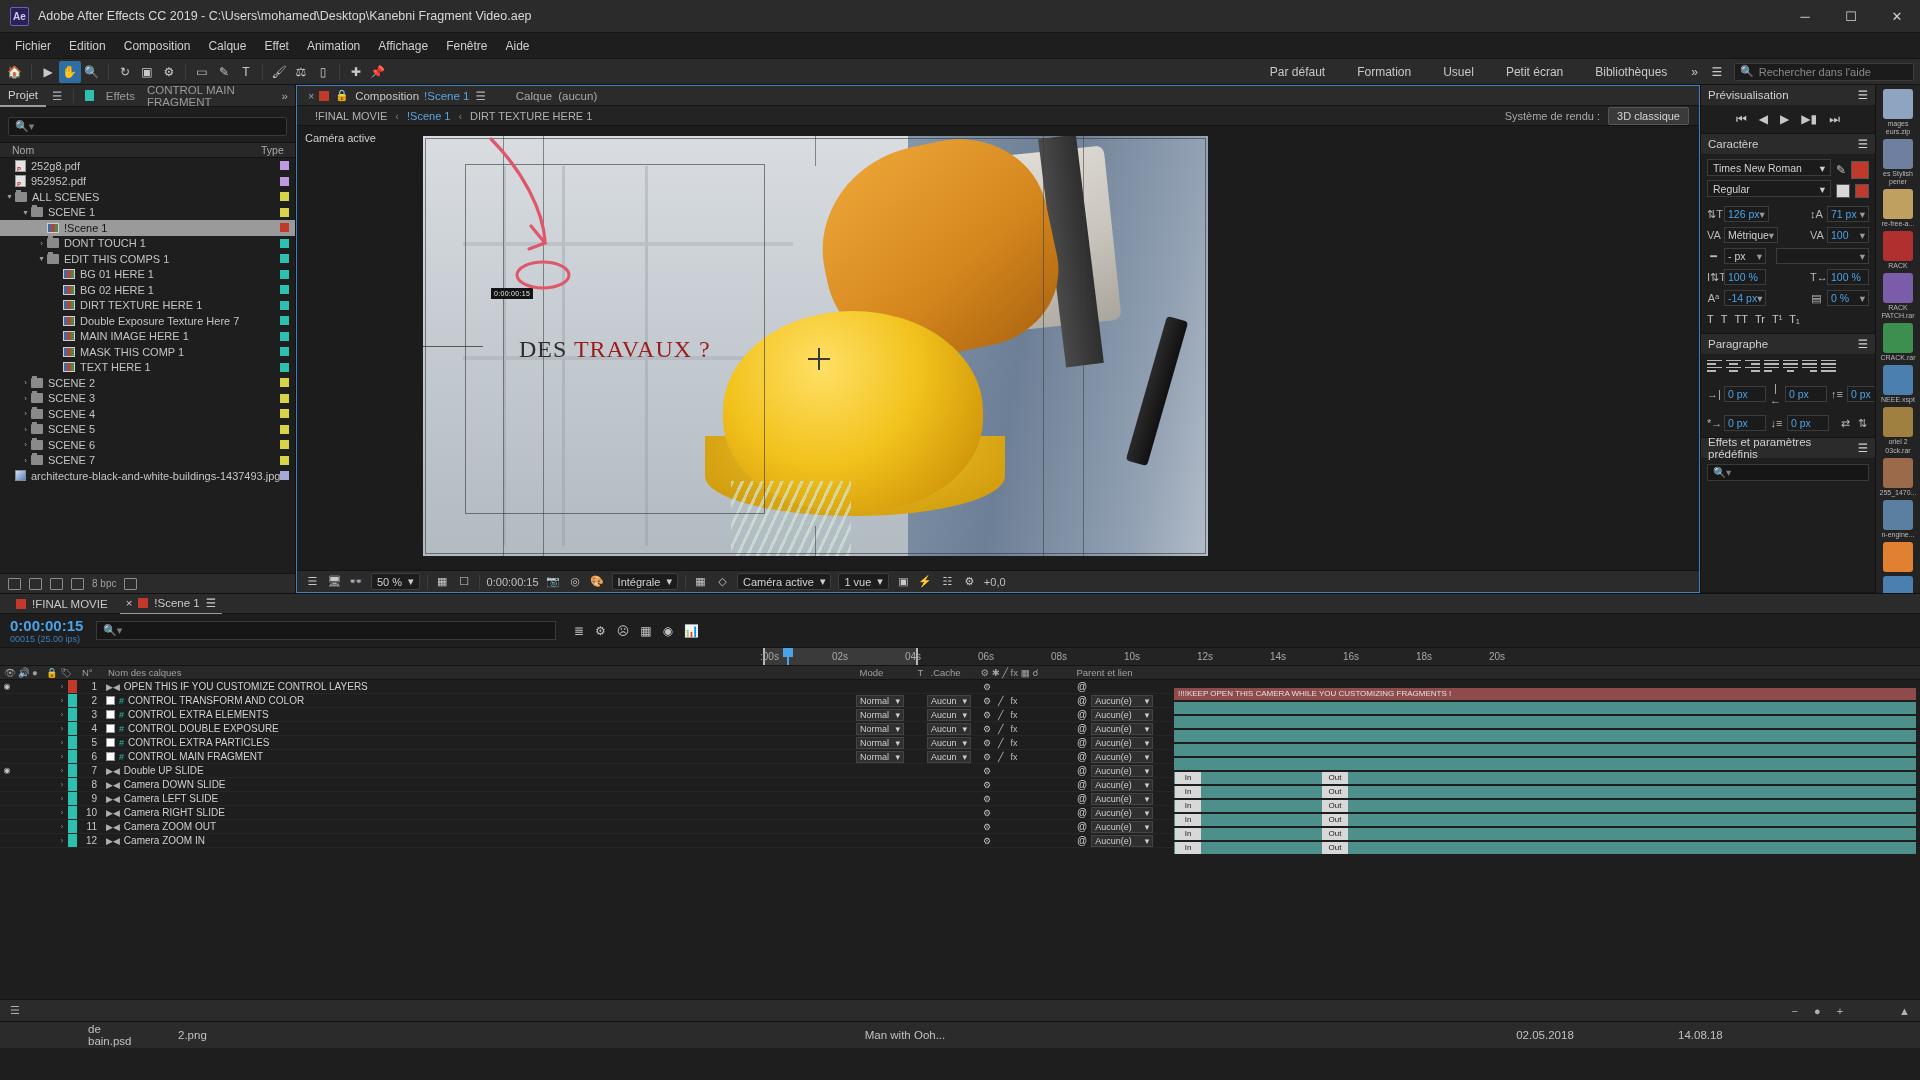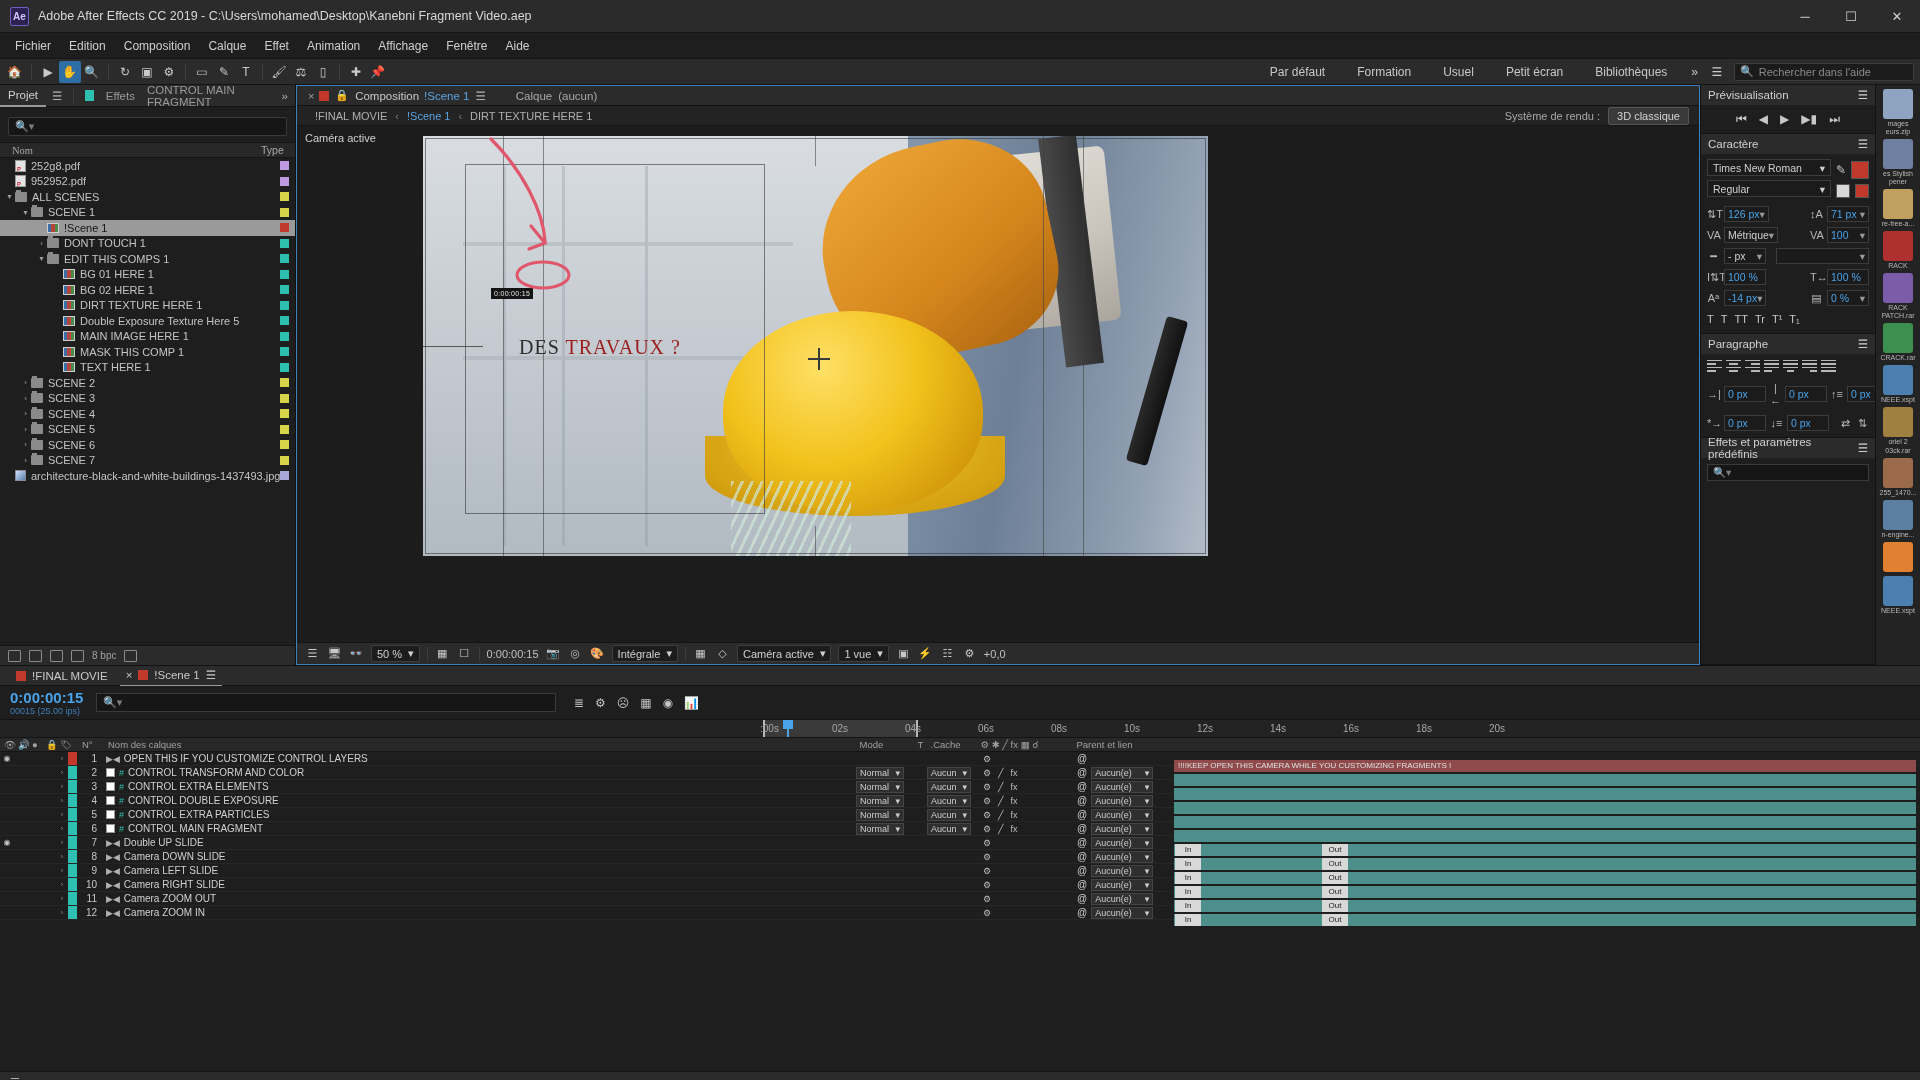--- a/index.html
+++ b/index.html
@@ -31,21 +31,21 @@
   .tool.active { background:#2f6ea5; border-radius:2px; }
   .tsep { width:1px; height:16px; background:#3e3e3e; margin:0 5px; }
   .ws-area { margin-left:auto; display:flex; align-items:center; gap:0; }
   .ws { padding:4px 16px; font-size:12px; color:#c8c8c8; }
   .ws-chev { padding:4px 8px; color:#c8c8c8; }
   .searchbox { display:flex; align-items:center; background:#1b1b1b;
     border:1px solid #3c3c3c; border-radius:2px; height:18px; width:180px;
     margin:0 6px 0 6px; padding:0 5px; color:#8a8a8a; font-size:11px; gap:5px; }
 
   
-  .main { display:flex; height:580px; }
+  .main { display:flex; height:508px; }
 
   
   .project { width:296px; background:#1e1e1e; border-right:1px solid #111;
     display:flex; flex-direction:column; }
   .ptabs { height:22px; background:#2b2b2b; display:flex; align-items:center;
     font-size:11.5px; border-bottom:1px solid #141414; }
   .ptab { padding:4px 8px; color:#d0d0d0; }
   .ptab.sel { border-bottom:2px solid #9a9a9a; }
   .hamb { padding:0 6px; color:#b0b0b0; }
   .tabsep { width:1px; height:14px; background:#3c3c3c; margin:0 5px; }
@@ -63,21 +63,21 @@
   .pmeta { font-size:11px; line-height:1.45; color:#c6c6c6; padding-top:2px; }
   .pmeta b { color:#dcdcdc; }
 
   .psearch { margin:10px 8px 6px 8px; height:19px; background:#161616;
     border:1px solid #3a3a3a; border-radius:2px; display:flex;
     align-items:center; padding:0 6px; color:#7d7d7d; font-size:11px; }
 
   .pcolhdr { height:16px; background:#282828; display:flex; align-items:center;
     font-size:10.5px; color:#a8a8a8; border-top:1px solid #141414;
     border-bottom:1px solid #141414; }
-  .pcolhdr .nm { padding-left:12px; flex:1;font-family:Liberation Serif, serif; }
+  .pcolhdr .nm { padding-left:12px; flex:1; }
   .pcolhdr .tp { width:34px; }
 
   .ptree { flex:1; overflow:hidden; position:relative; }
   .prow { height:15.5px; display:flex; align-items:center; font-size:11px;
     color:#c4c4c4; padding-right:6px; }
   .prow.sel { background:#9a9a9a; color:#141414; }
   .arw { width:11px; text-align:center; color:#a0a0a0; font-size:8px; }
   .ficon { width:12px; height:10px; background:#8a8a8a; border-radius:1px;
     margin-right:5px; position:relative; flex:none; }
   .ficon:before { content:""; position:absolute; top:-2px; left:1px; width:5px;
@@ -158,21 +158,21 @@
     background:repeating-linear-gradient(115deg,#cfe6d6 0 3px,transparent 3px 9px); }
   .guides { position:absolute; inset:0; pointer-events:none; }
   .gv { position:absolute; top:0; bottom:0; width:1px; background:rgba(60,60,60,.55); }
   .gh { position:absolute; left:0; right:0; height:1px; background:rgba(60,60,60,.55); }
   .safebox { position:absolute; border:1px solid rgba(55,55,55,.6); }
   .crosshair { position:absolute; left:385px; top:212px; width:22px; height:22px; }
   .crosshair:before,.crosshair:after { content:""; position:absolute;
     background:#3a3a3a; }
   .crosshair:before { left:10px; top:0; width:1.5px; height:22px; }
   .crosshair:after { top:10px; left:0; height:1.5px; width:22px; }
-  .tctext { position:absolute; left:96px; top:200px; font-size:20px;
+  .tctext { position:absolute; left:96px; top:200px; font-size:24px;
     font-family:"Liberation Serif", serif; letter-spacing:1px; color:#2e2e2e; }
   .tctext .red { color:#9b1c1c; }
   .tcbadge { position:absolute; left:68px; top:152px; background:#141414;
     color:#e4e4e4; font-size:7px; padding:2px 3px; letter-spacing:.3px; }
   .annot { position:absolute; left:60px; top:-5px; width:140px; height:180px;
     pointer-events:none; }
 
   .cbottom { height:22px; background:#2b2b2b; display:flex; align-items:center;
     gap:7px; padding:0 8px; border-top:1px solid #141414; font-size:11px;
     color:#c0c0c0; }
@@ -450,21 +450,21 @@
         </div>
         <div class="prow">
           <span class="arw" style="margin-left: 52px;"></span>
           <span class="cicon"></span>
           <span style="overflow: hidden; white-space: nowrap;">DIRT TEXTURE HERE 1</span>
           <span class="clr" style="background: rgb(45, 191, 176);"></span>
         </div>
         <div class="prow">
           <span class="arw" style="margin-left: 52px;"></span>
           <span class="cicon"></span>
-          <span style="overflow: hidden; white-space: nowrap;">Double Exposure Texture Here 5</span>
+          <span style="overflow: hidden; white-space: nowrap;">Double Exposure Texture Here 7</span>
           <span class="clr" style="background: rgb(45, 191, 176);"></span>
         </div>
         <div class="prow">
           <span class="arw" style="margin-left: 52px;"></span>
           <span class="cicon"></span>
           <span style="overflow: hidden; white-space: nowrap;">MAIN IMAGE HERE 1</span>
           <span class="clr" style="background: rgb(45, 191, 176);"></span>
         </div>
         <div class="prow">
           <span class="arw" style="margin-left: 52px;"></span>

